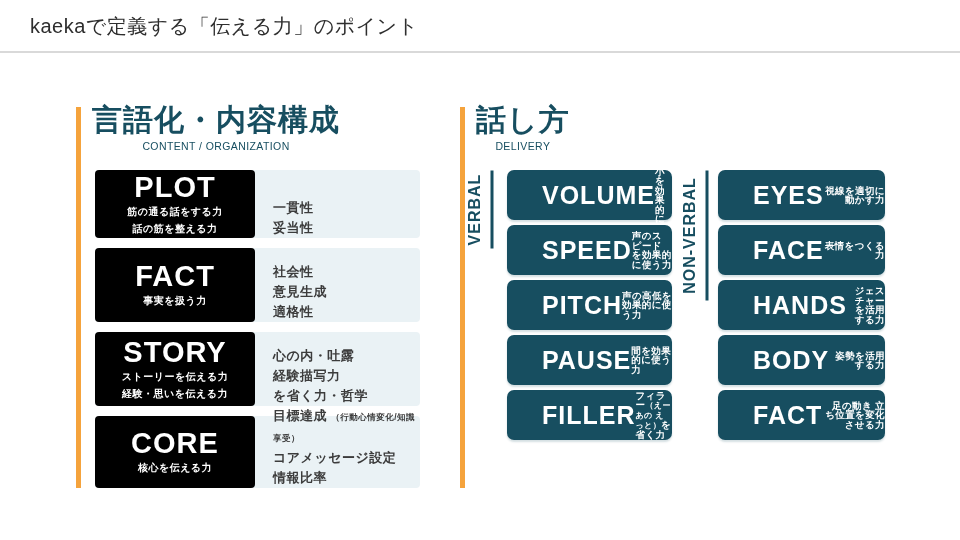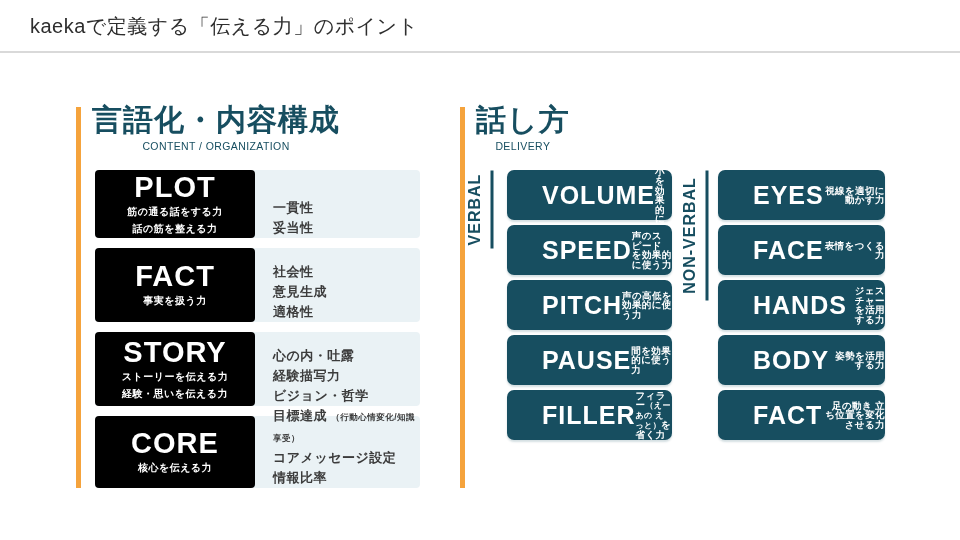--- a/index.html
+++ b/index.html
@@ -109,21 +109,21 @@
 
   <div class="crow crow3">
     <div class="skillbox">
       <div class="t">STORY</div>
       <div class="s">ストーリーを伝える力</div>
       <div class="s">経験・思いを伝える力</div>
     </div>
     <div class="points">
       <div class="p">心の内・吐露</div>
       <div class="p">経験描写力</div>
-      <div class="p">ビジョン・哲学</div>
+      <div class="p">を省く力・哲学</div>
     </div>
   </div>
 
   <div class="crow crow4">
     <div class="skillbox">
       <div class="t">CORE</div>
       <div class="s">核心を伝える力</div>
     </div>
     <div class="points">
       <div class="p"><span>目標達成</span> <span class="note">（行動心情変化/知識享受）</span></div>

